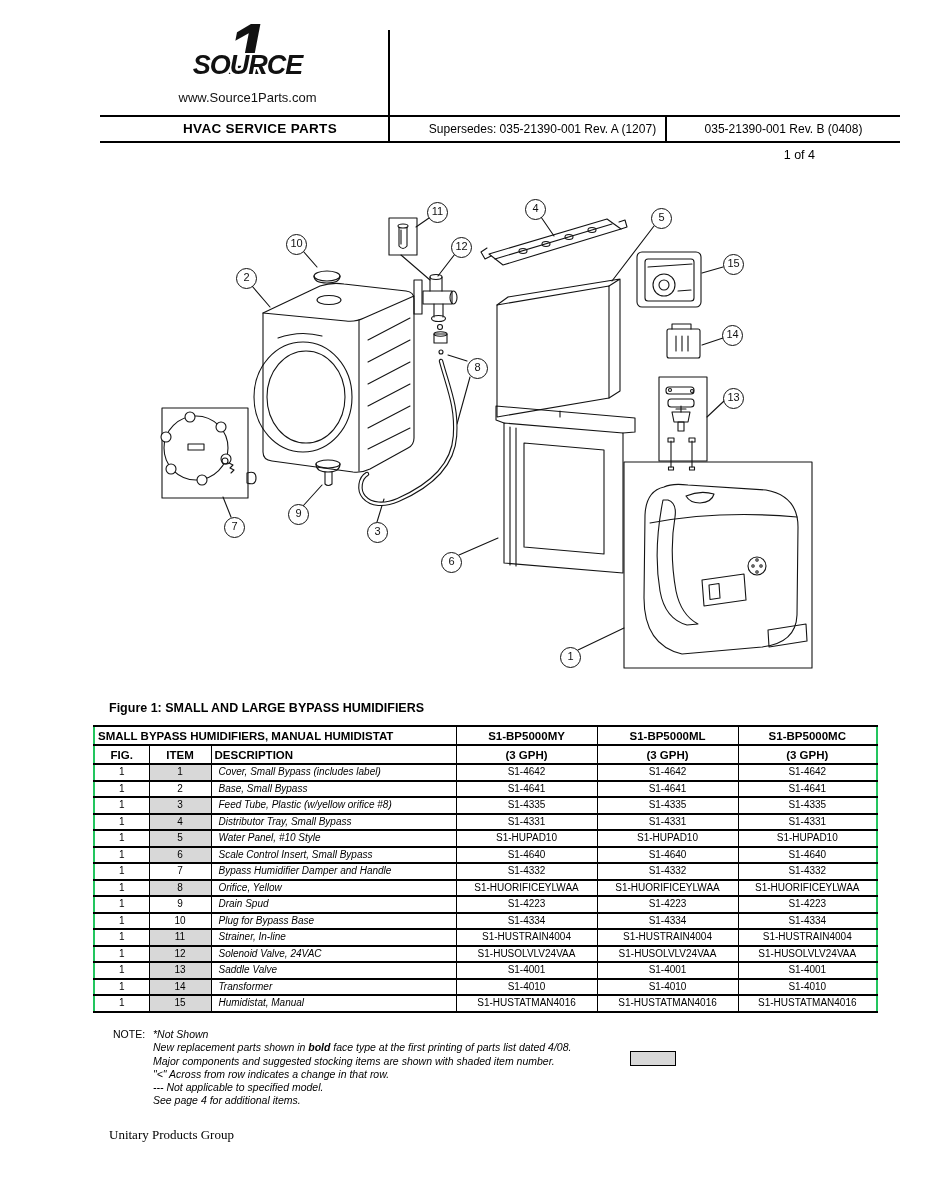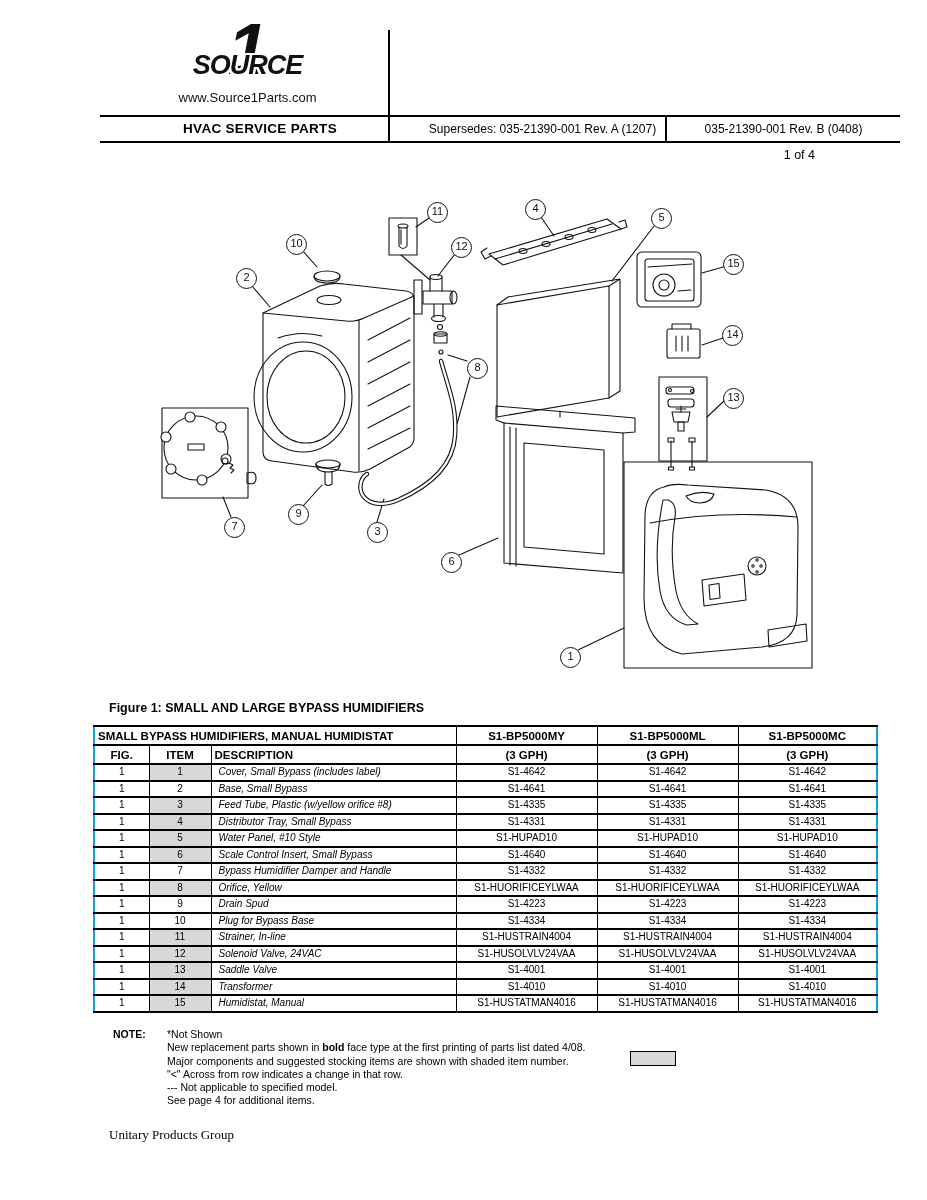--- a/index.html
+++ b/index.html
@@ -32,36 +32,36 @@
   svg.diagram *{vector-effect:non-scaling-stroke;}
   .callout{position:absolute;width:21px;height:21px;border:1.5px solid #111;border-radius:50%;
            background:#fff;box-sizing:border-box;text-align:center;line-height:17px;
            font-size:11px;color:#111;}
 
   
   .fig-caption{position:absolute;left:109px;top:701px;font-size:12.5px;font-weight:700;}
 
   
   table.parts{position:absolute;left:93px;top:725px;width:783px;border-collapse:collapse;
-              table-layout:fixed;border:2px solid #0ea5e9;}
+              table-layout:fixed;border:2px solid #22c55e;}
   table.parts th,table.parts td{border:1px solid #000;border-top-width:2px;border-bottom-width:2px;
               padding:0 3px;white-space:nowrap;overflow:hidden;}
   table.parts thead th{font-size:11.5px;font-weight:700;height:17px;}
   th.gh{text-align:left;padding-left:4px;}
   th.model{text-align:center;}
   th.sub-l{text-align:left;}
   th.sub-c{text-align:center;}
   table.parts tbody td{font-size:10px;height:14.5px;line-height:12px;text-align:center;}
   table.parts tbody td.c-desc{text-align:left;padding-left:7px;font-style:italic;}
   td.shaded{background:#d8d8d8;}
 
   
   .notes{position:absolute;left:113px;top:1028px;font-size:10.5px;line-height:13.3px;}
-  .notes .lbl{position:absolute;left:0;top:0;font-weight:700;}
-  .notes .body{margin-left:54px;width:560px;}
+  .notes .lbl{position:absolute;left:0;top:0;font-weight:400;}
+  .notes .body{margin-left:40px;width:560px;font-style:italic;}
   .note-bold{font-weight:700;}
   .shade-sample{position:absolute;left:630px;top:1051px;width:44px;height:13px;
                 background:#d8d8d8;border:1px solid #000;}
 
   .footer{position:absolute;left:109px;top:1127px;font-size:13px;font-family:Liberation Serif, serif;}
 </style>
 </head>
 <body>
 
 <div class="page">

